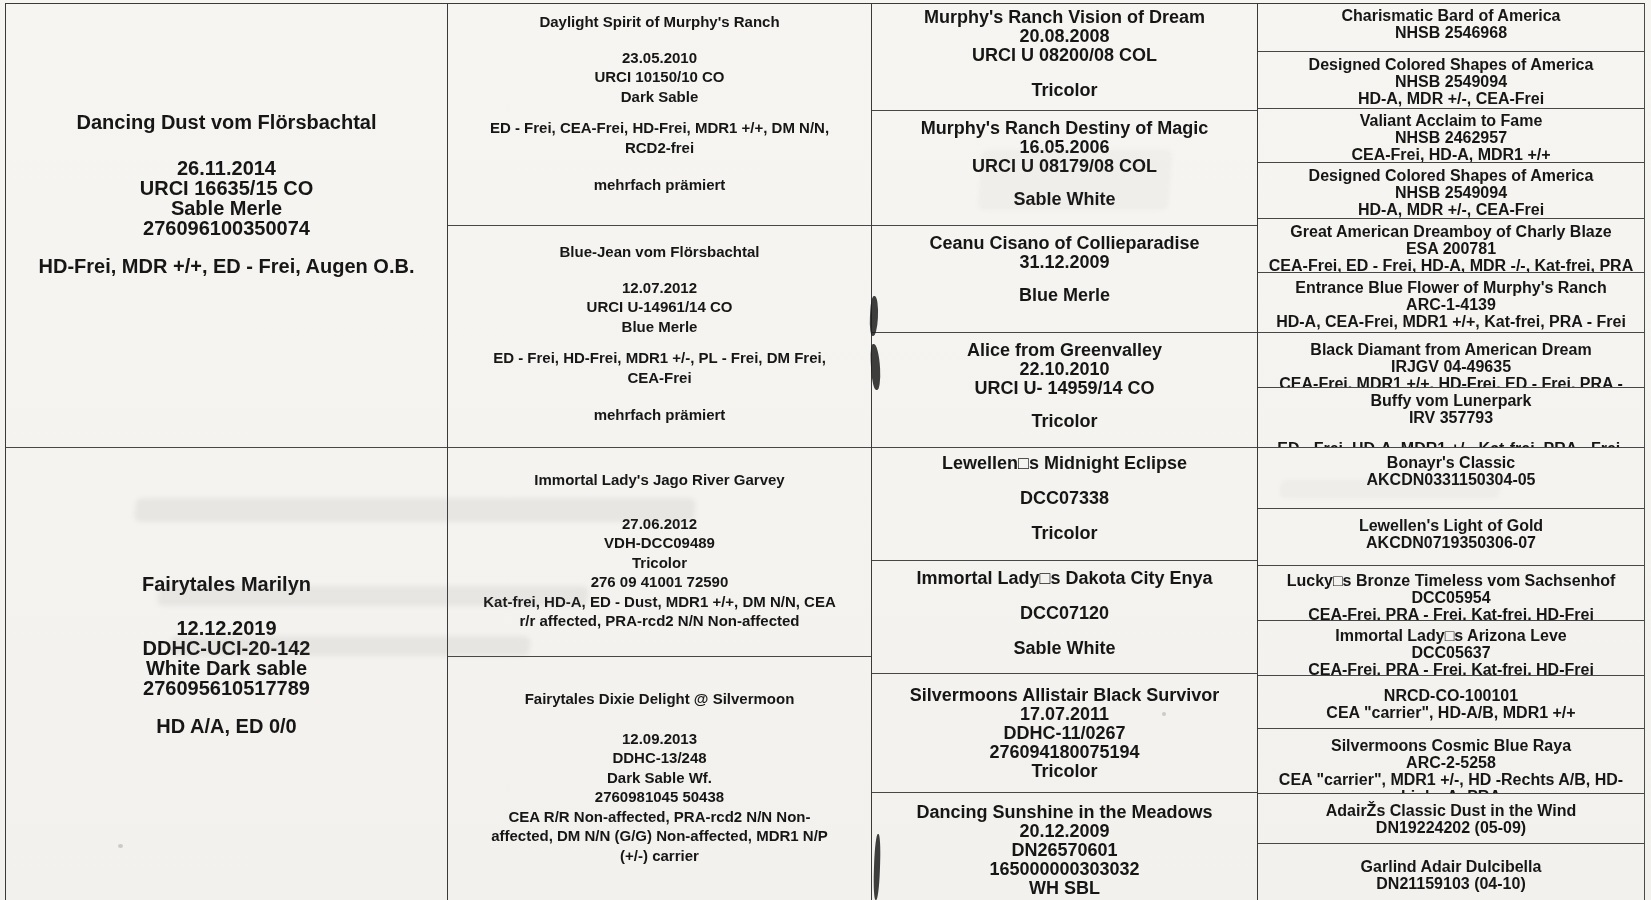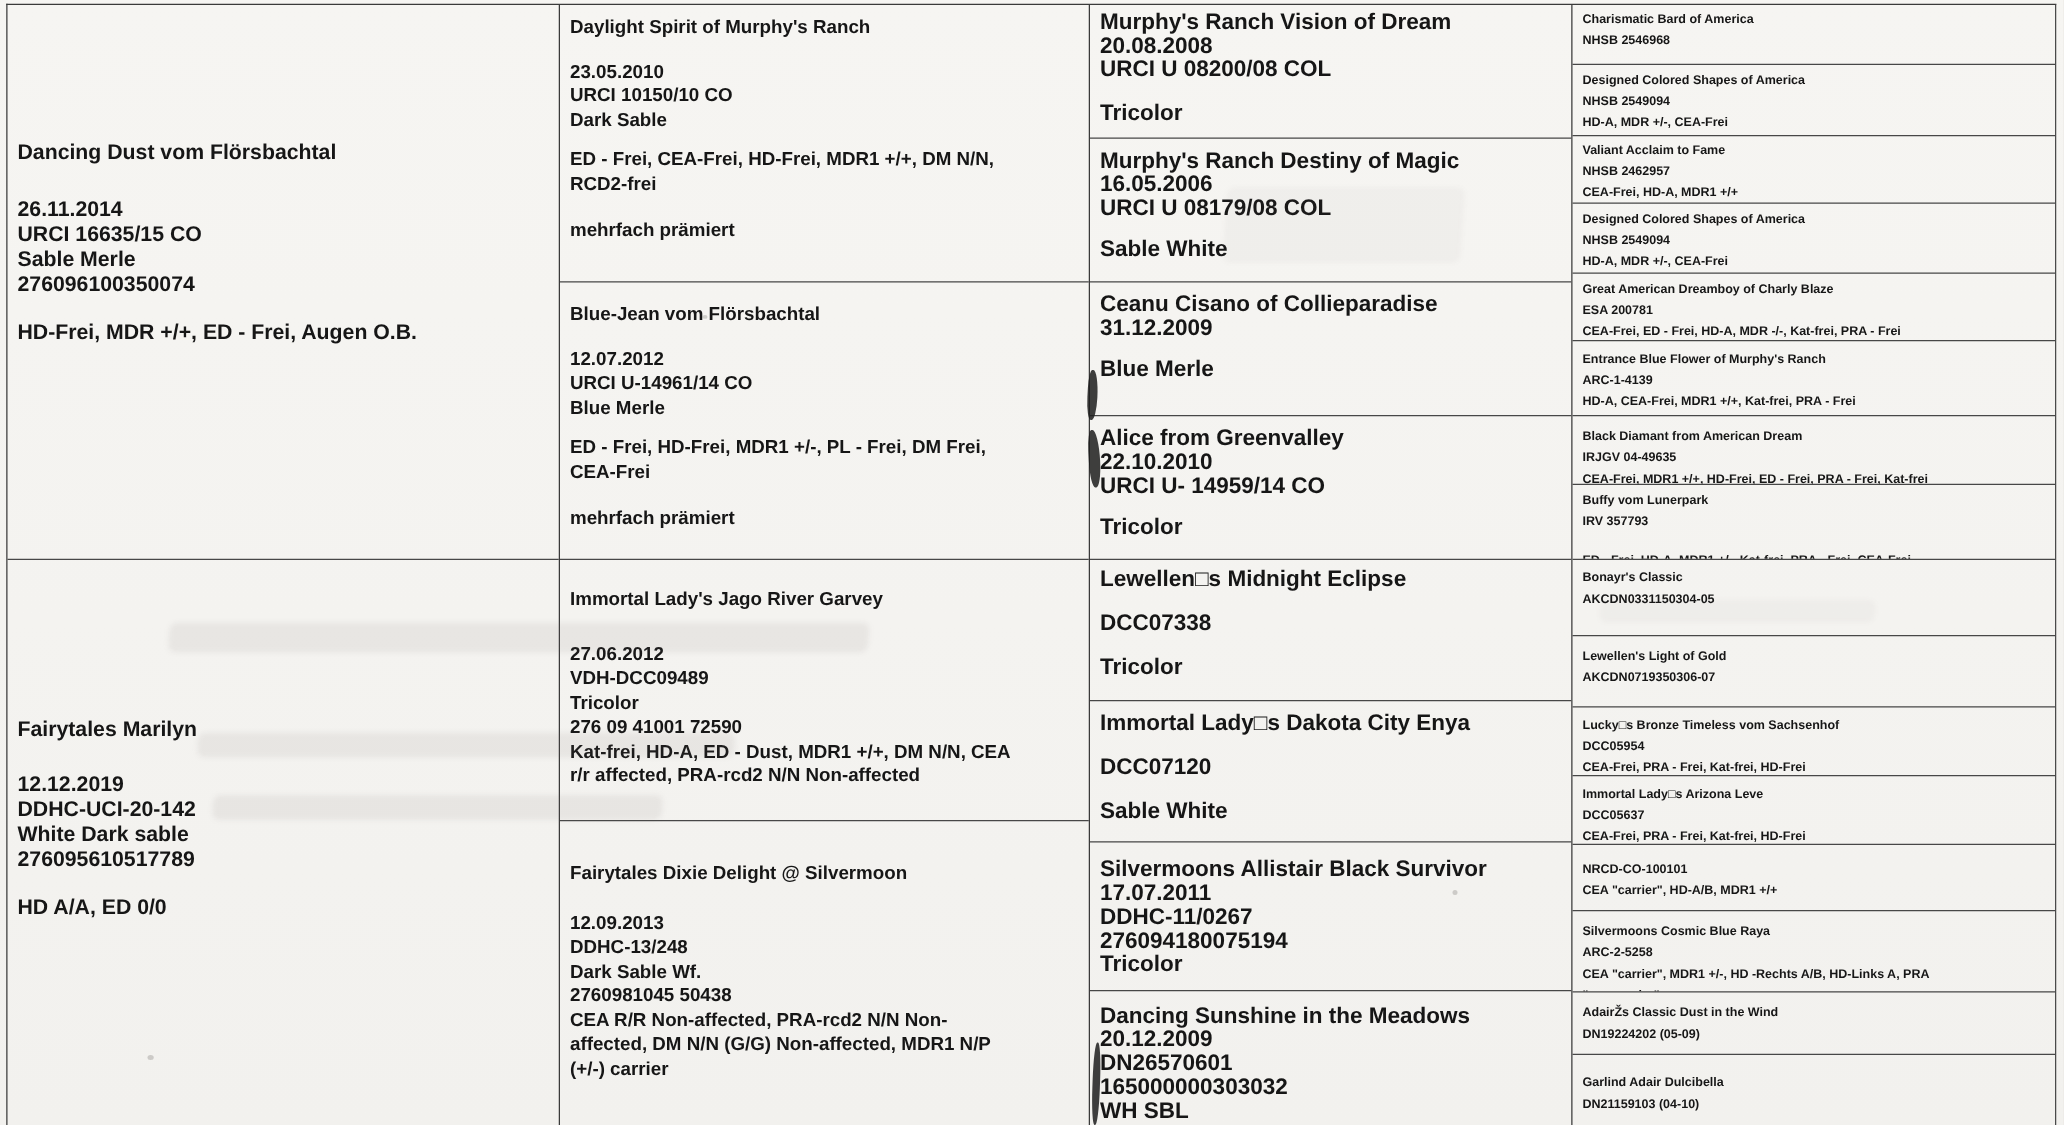--- a/index.html
+++ b/index.html
@@ -11,27 +11,27 @@
   }
   .ped-table{
     position:absolute;left:5px;top:3px;width:1638px;height:897px;
     display:flex;
     border-top:1.5px solid #3a3a3a;
     border-left:1.5px solid #3a3a3a;
     border-right:1.2px solid #4a4a4a;
   }
   .col{display:flex;flex-direction:column;box-sizing:border-box;}
   .col + .col{border-left:1.5px solid #3a3a3a;}
-  .col1{width:441px;font-size:17px;line-height:20px;}
+  .col1{width:441px;font-size:20px;line-height:20px;}
   .col2{width:424px;font-size:15px;line-height:19.5px;}
   .col3{width:386px;font-size:18px;line-height:19px;}
-  .col4{flex:1;font-size:10px;line-height:17px;}
+  .col4{flex:1;font-size:16px;line-height:17px;}
   .cell{
     box-sizing:border-box;border-bottom:1.4px solid #474747;
-    padding:0 8px;overflow:hidden;
+    padding:0 8px;overflow:hidden;text-align:center;
   }
   .col .cell:last-child{border-bottom:none;}
   .ln{white-space:pre-wrap;}
   .g12{margin-top:12px}.g14{margin-top:14px}.g16{margin-top:16px}
   .g18{margin-top:18px}.g20{margin-top:20px}.g24{margin-top:24px}.g26{margin-top:26px}
   .smudge{
     position:absolute;background:#1d1d1d;border-radius:40% 60% 50% 50%;
     opacity:.85;
   }
   .ghost{

